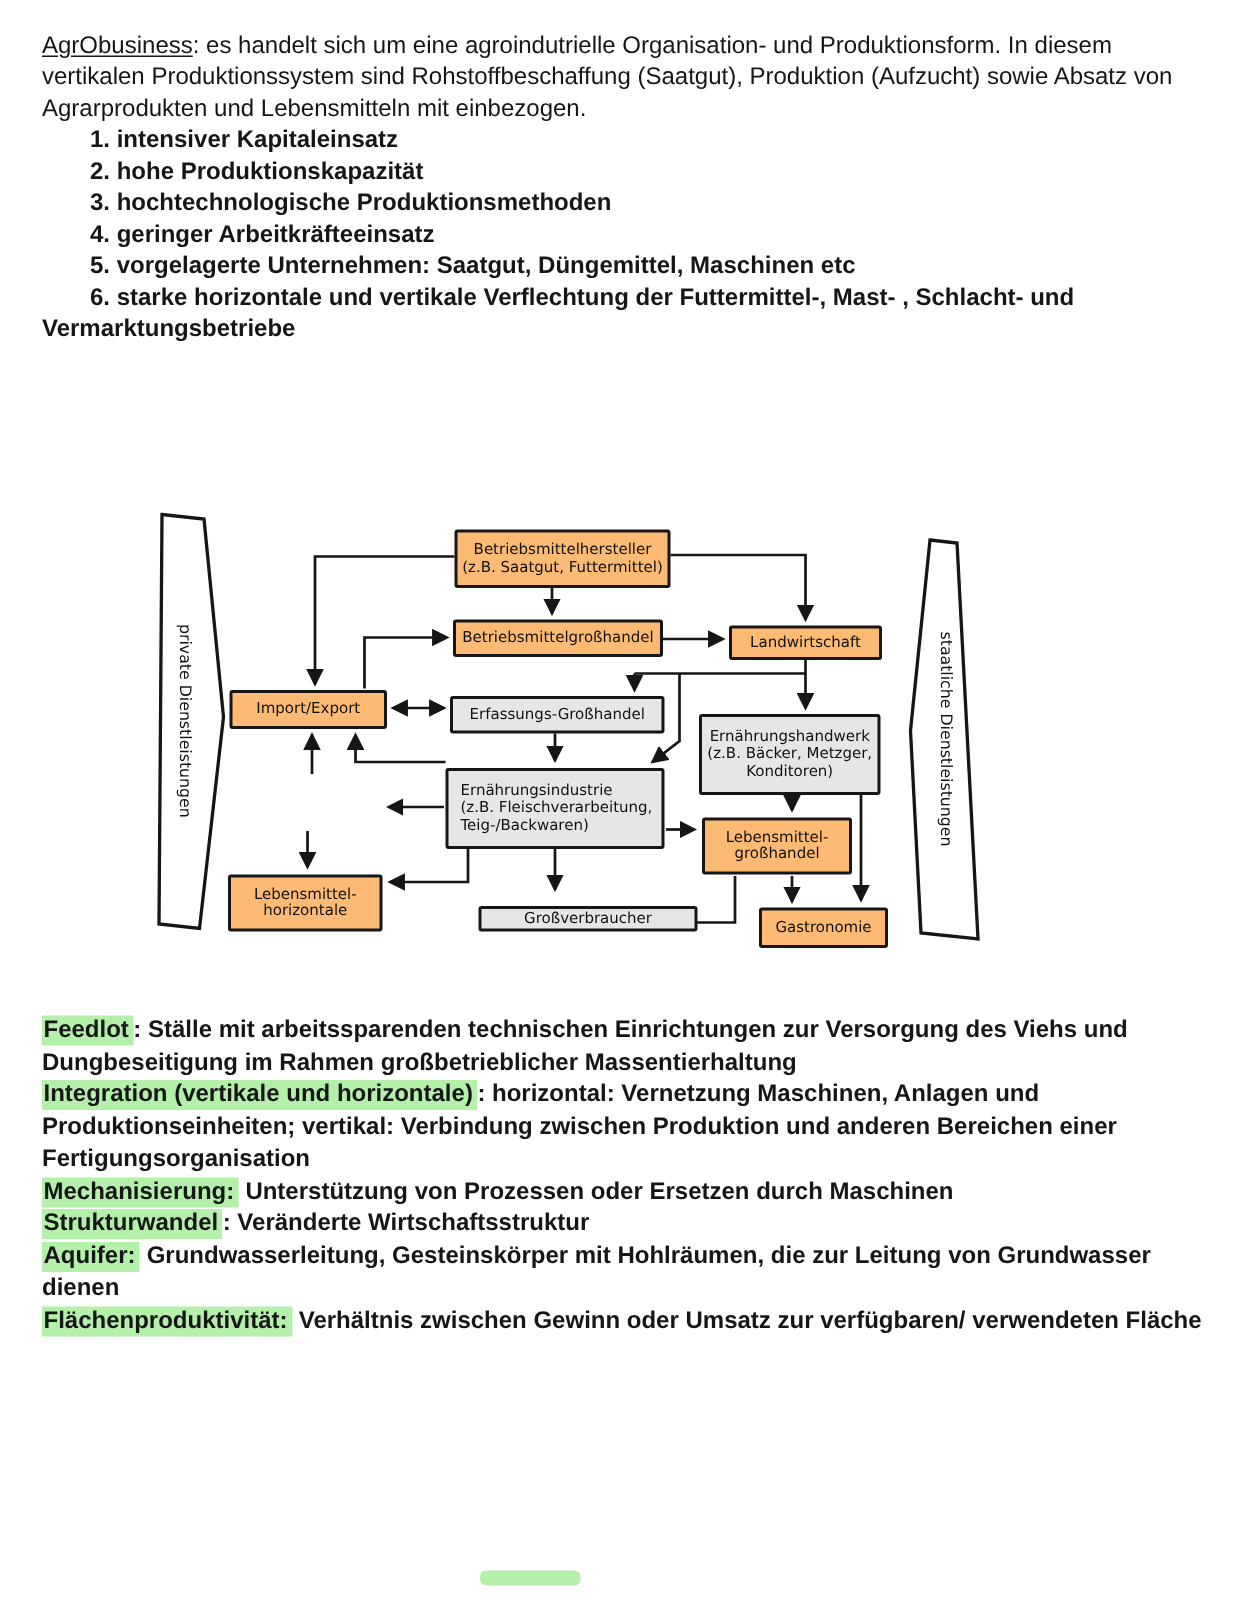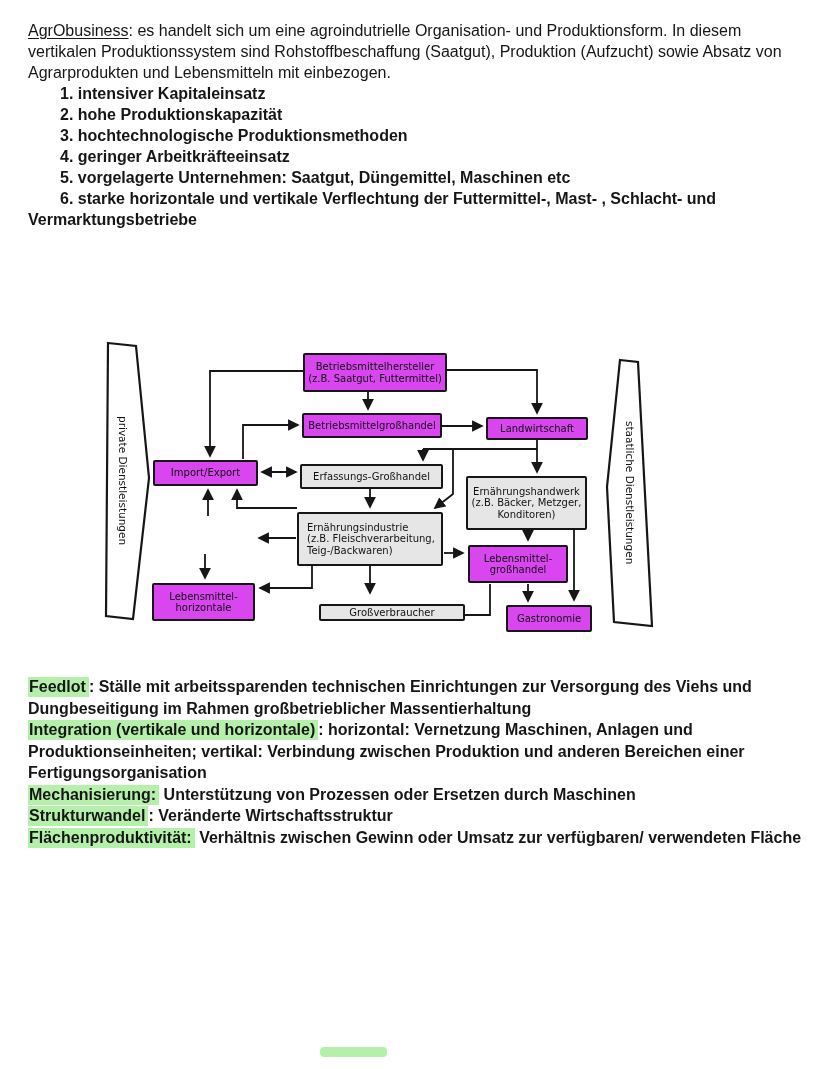--- a/index.html
+++ b/index.html
@@ -27,21 +27,21 @@
   .list{margin:0;font-size:16px;font-weight:700;line-height:21px;}
   .li{text-indent:32px;}
   
   .diagram{position:absolute;top:340px;left:0;width:828px;height:330px;}
   .diagram svg{position:absolute;top:0;left:0;}
   .dbox{
     position:absolute;
     box-sizing:border-box;
     border:2px solid var(--ink);
     border-radius:2px;
-    background:#d946ef;
+    background:#fdba74;
     font-family:"DejaVu Sans",sans-serif;
     font-size:10px;line-height:11.5px;
     display:flex;flex-direction:column;justify-content:center;align-items:center;
     text-align:center;
     padding:1px 2px;
     color:#111;
   }
   .dbox.gray{background:var(--boxfill);}
   .banner-label{
     position:absolute;
@@ -159,18 +159,19 @@
     <div class="dbox" style="left:506px;top:265px;width:86px;height:27px;">
       <div>Gastronomie</div>
     </div>
   </div>
 
   <div class="defs">
     <div><span class="hl">Feedlot</span><span>: Ställe mit arbeitssparenden technischen Einrichtungen zur Versorgung des Viehs und Dungbeseitigung im Rahmen großbetrieblicher Massentierhaltung</span></div>
     <div><span class="hl">Integration (vertikale und horizontale)</span><span>: horizontal: Vernetzung Maschinen, Anlagen und Produktionseinheiten; vertikal: Verbindung zwischen Produktion und anderen Bereichen einer Fertigungsorganisation</span></div>
     <div><span class="hl">Mechanisierung:</span><span> Unterstützung von Prozessen oder Ersetzen durch Maschinen</span></div>
     <div><span class="hl">Strukturwandel</span><span>: Veränderte Wirtschaftsstruktur</span></div>
+    <div><span class="hl">Aquifer:</span><span> Grundwasserleitung, Gesteinskörper mit Hohlräumen, die zur Leitung von Grundwasser dienen</span></div>
     <div><span class="hl">Flächenproduktivität:</span><span> Verhältnis zwischen Gewinn oder Umsatz zur verfügbaren/ verwendeten Fläche</span></div>
   </div>
 
   <div class="bottom-mark"></div>
 
 </div>
 
 </body></html>

